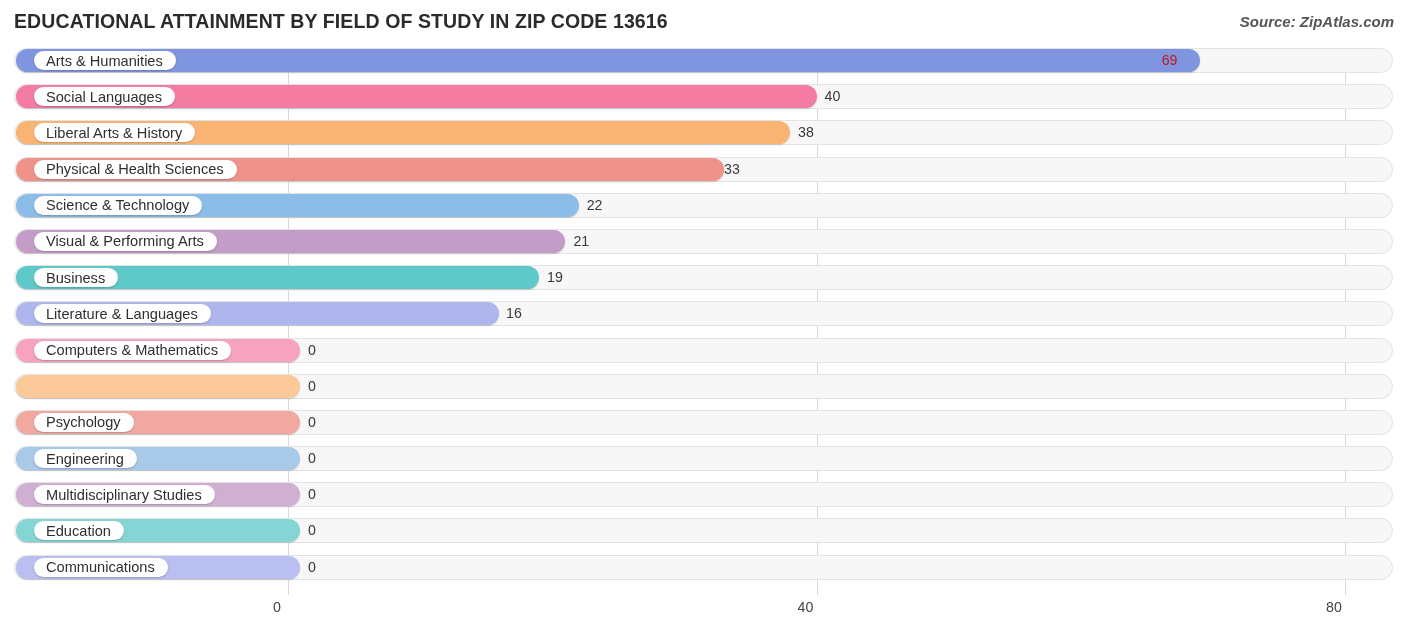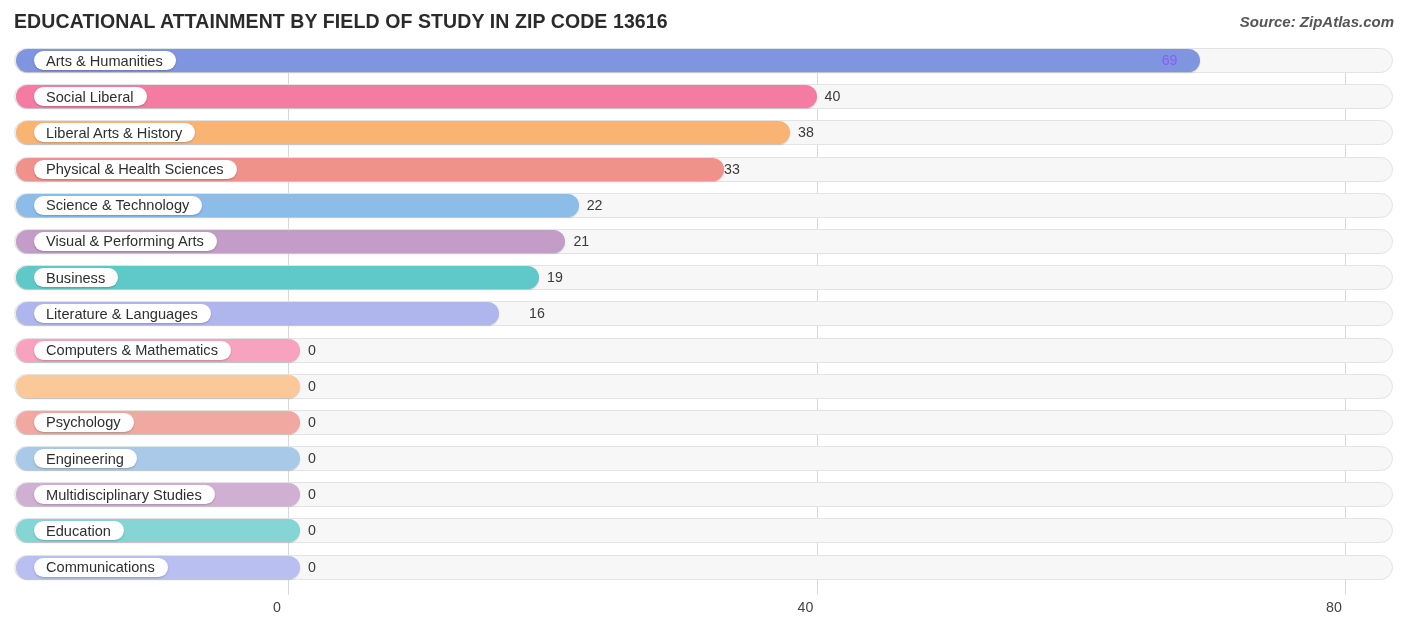--- a/index.html
+++ b/index.html
@@ -110,21 +110,21 @@
     box-shadow: 0 1px 2px rgba(0,0,0,.20);
   }
   .value {
     position: absolute;
     top: 10px;
     font-size: 14.2px;
     color: #3a3a3a;
     white-space: nowrap;
   }
   .value.inside {
-    color: #8b5cf6;
+    color: #b91c1c;
     font-weight: normal;
   }
 
   
   .axis {
     position: absolute;
     left: 0;
     top: 595px;
     width: 1406px;
     height: 36px;
@@ -155,21 +155,21 @@
   <div class="rows">
       <div class="row">
         <div class="track"></div>
         <div class="bar" style="width: 1183.66px; background: rgb(127, 149, 224);"></div>
         <div class="pill">Arts &amp; Humanities</div>
         <div class="value inside" style="left: 1161.66px;">69</div>
       </div>
       <div class="row">
         <div class="track"></div>
         <div class="bar" style="width: 800.5px; background: rgb(244, 124, 163);"></div>
-        <div class="pill">Social Liberal</div>
+        <div class="pill">Social Languages</div>
         <div class="value" style="left: 824.5px;">40</div>
       </div>
       <div class="row">
         <div class="track"></div>
         <div class="bar" style="width: 774.075px; background: rgb(249, 180, 115);"></div>
         <div class="pill">Liberal Arts &amp; History</div>
         <div class="value" style="left: 798.075px;">38</div>
       </div>
       <div class="row">
         <div class="track"></div>
@@ -192,21 +192,21 @@
       <div class="row">
         <div class="track"></div>
         <div class="bar" style="width: 523.038px; background: rgb(95, 201, 202);"></div>
         <div class="pill">Business</div>
         <div class="value" style="left: 547.038px;">19</div>
       </div>
       <div class="row">
         <div class="track"></div>
         <div class="bar" style="width: 483.4px; background: rgb(175, 182, 238);"></div>
         <div class="pill">Literature &amp; Languages</div>
-        <div class="value" style="left: 529px;">16</div>
+        <div class="value" style="left: 506px;">16</div>
       </div>
       <div class="row">
         <div class="track"></div>
         <div class="bar" style="width: 284px; background: rgb(247, 162, 191);"></div>
         <div class="pill">Computers &amp; Mathematics</div>
         <div class="value" style="left: 308px;">0</div>
       </div>
       <div class="row">
         <div class="track"></div>
         <div class="bar" style="width: 284px; background: rgb(251, 200, 154);"></div>

